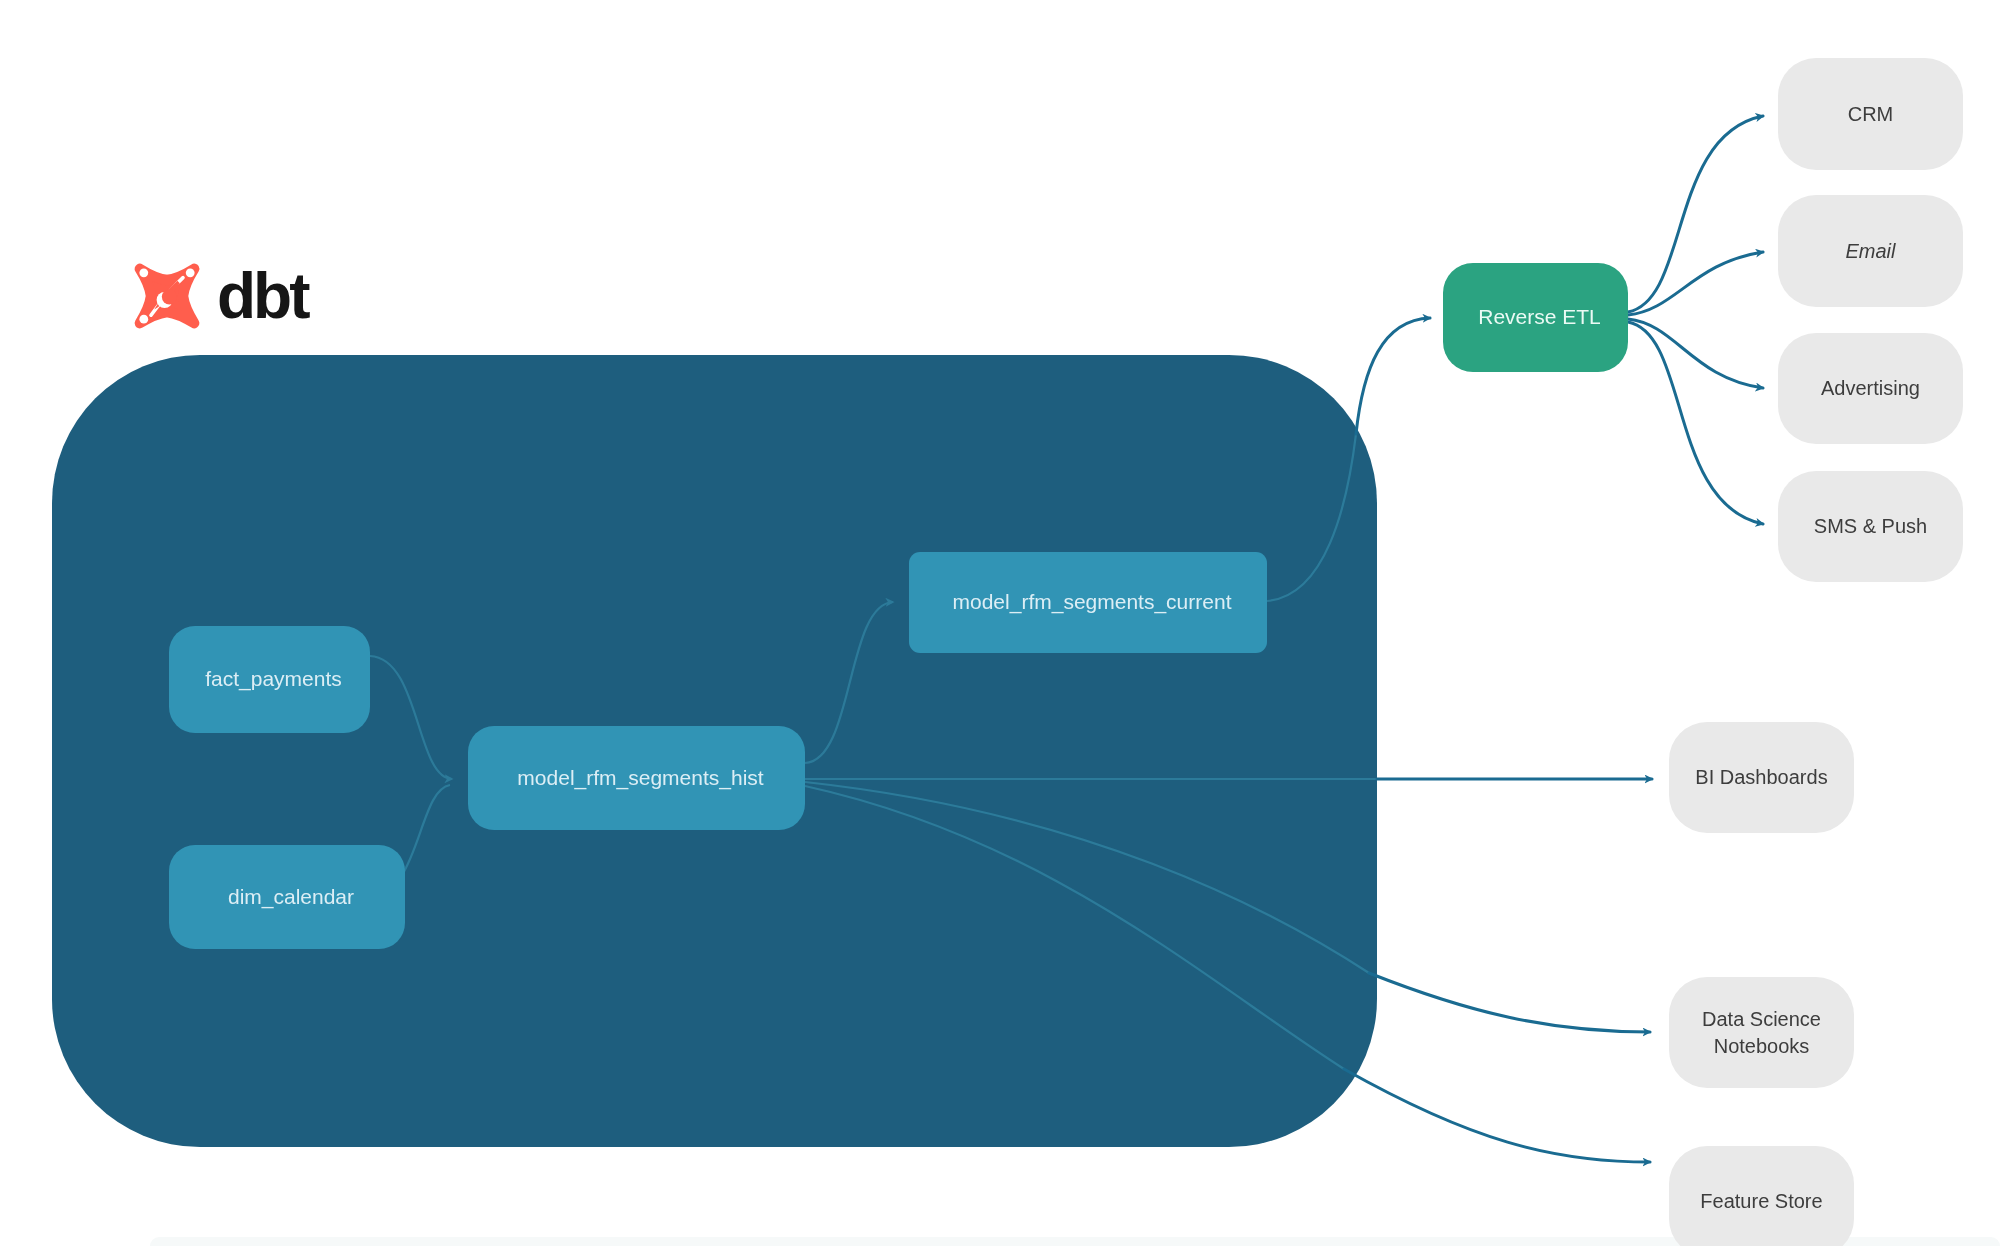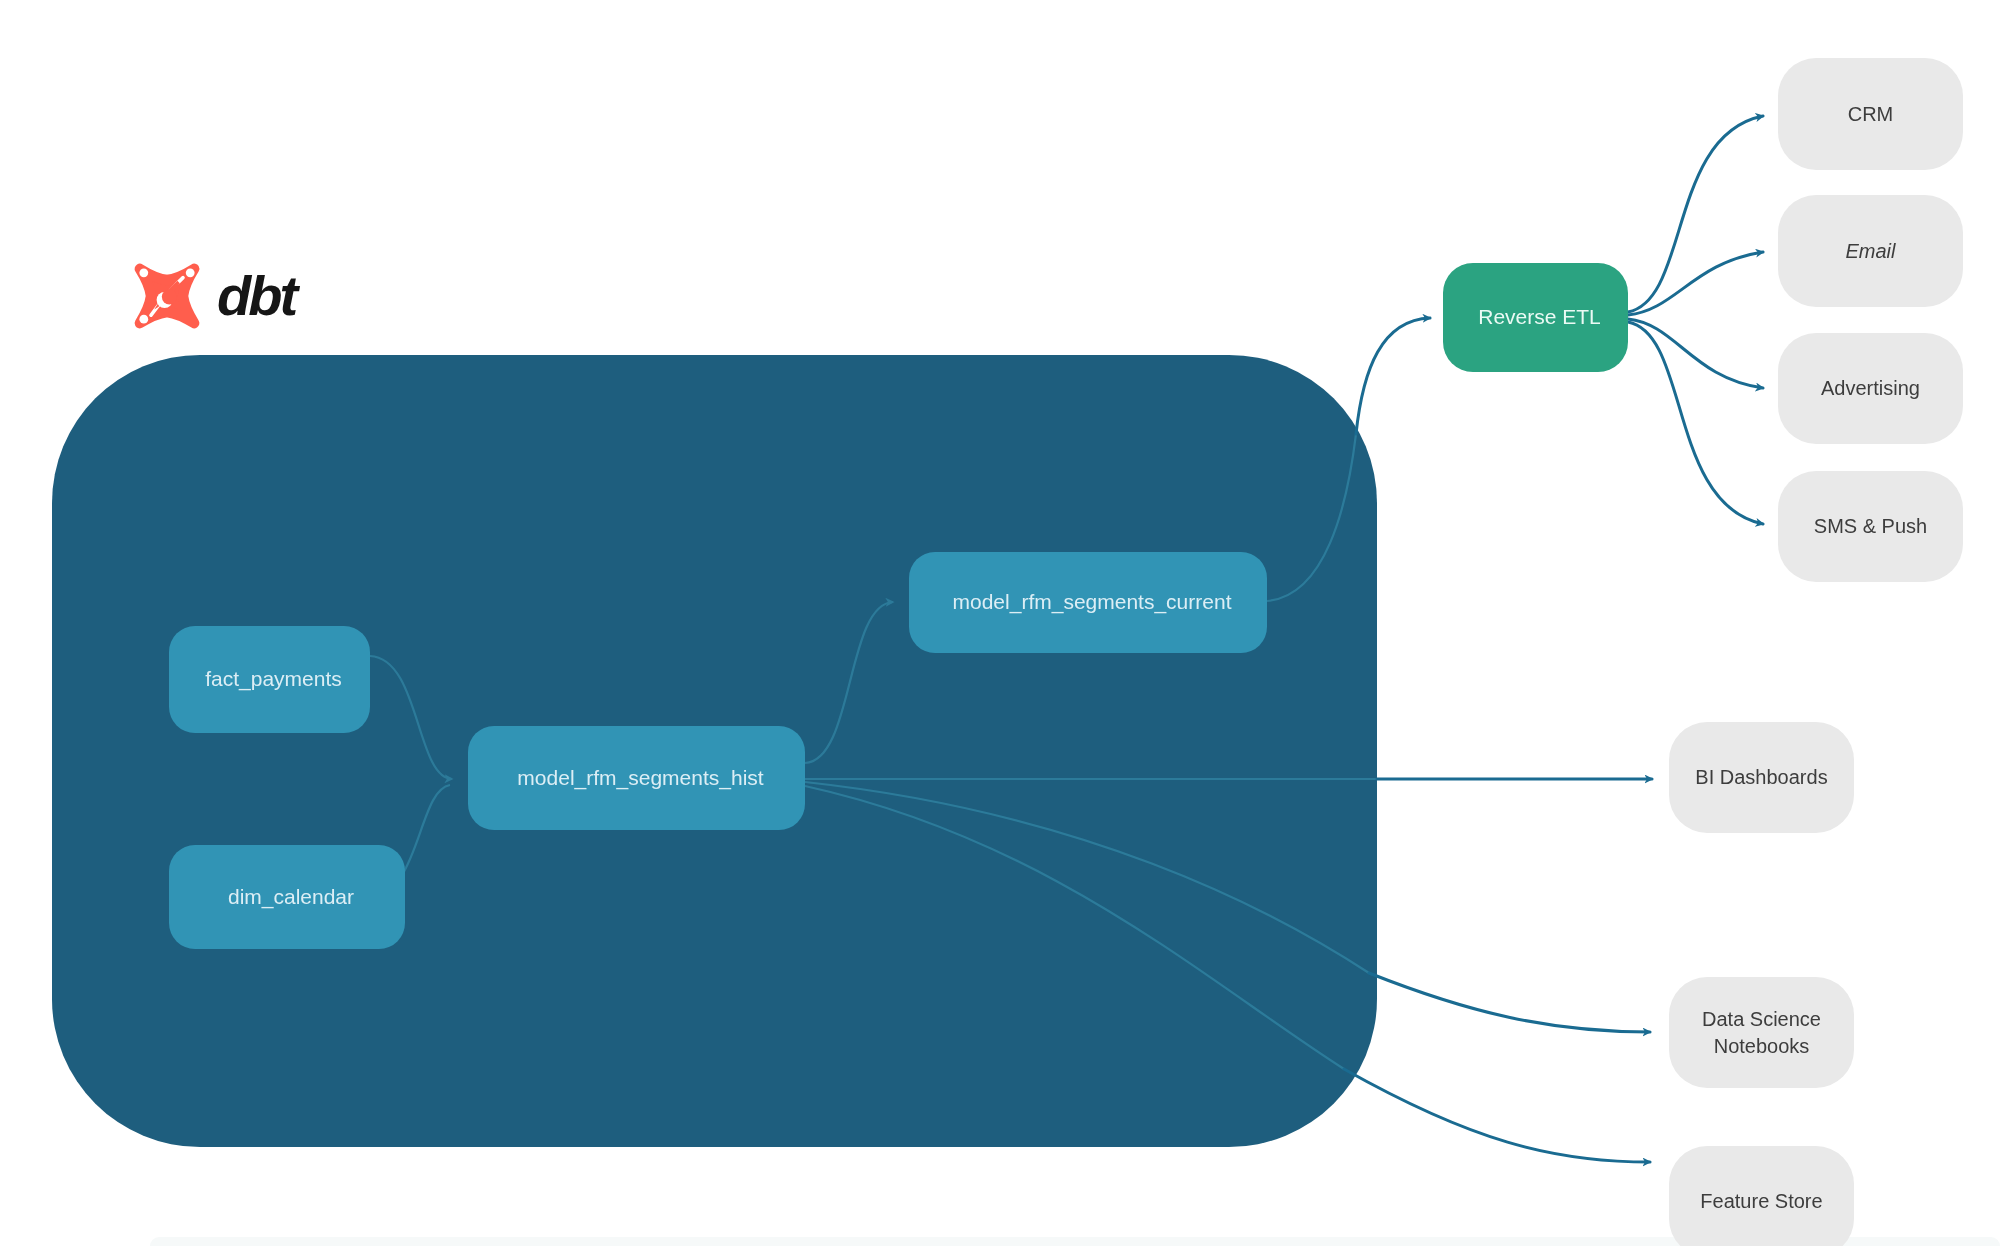--- a/index.html
+++ b/index.html
@@ -21,22 +21,22 @@
   body{
     position:relative;
     background:var(--bg);
     font-family:"Liberation Sans","DejaVu Sans",sans-serif;
     overflow:hidden;
   }
   .abs{position:absolute;}
   .logo-wrap{left:127px;top:256px;display:flex;align-items:center;gap:10px;z-index:4;}
   .logo-icon{width:80px;height:80px;display:block;}
   .logo-text{
-    font-size:56px;font-weight:bold;letter-spacing:-3px;
-    color:var(--logo-text);line-height:80px;font-style:italic;
+    font-size:64px;font-weight:bold;letter-spacing:-3px;
+    color:var(--logo-text);line-height:80px;
   }
   .warehouse{
     left:52px;top:355px;width:1325px;height:792px;
     background:var(--container);
     border-radius:148px;
     z-index:1;
   }
   .edges-svg{left:0;top:0;width:2000px;height:1246px;z-index:2;}
   .node{
     display:flex;align-items:center;justify-content:center;text-align:center;
@@ -115,21 +115,21 @@
 </div>
 
 <div class="abs node node-teal" style="left:169px;top:845px;width:236px;height:104px;">
   <span>dim_calendar</span>
 </div>
 
 <div class="abs node node-teal" style="left:468px;top:726px;width:337px;height:104px;text-align:right;">
   <span>model_rfm_segments_hist</span>
 </div>
 
-<div class="abs node node-teal" style="left:909px;top:552px;width:358px;height:101px;">
+<div class="abs node node-teal" style="left:909px;top:552px;width:358px;height:101px;border-radius:11px;">
   <span>model_rfm_segments_current</span>
 </div>
 
 <div class="abs node node-green" style="left:1443px;top:263px;width:185px;height:109px;">
   <span>Reverse ETL</span>
 </div>
 
 <div class="abs node node-gray" style="left:1778px;top:58px;width:185px;height:112px;">
   <span>CRM</span>
 </div>

